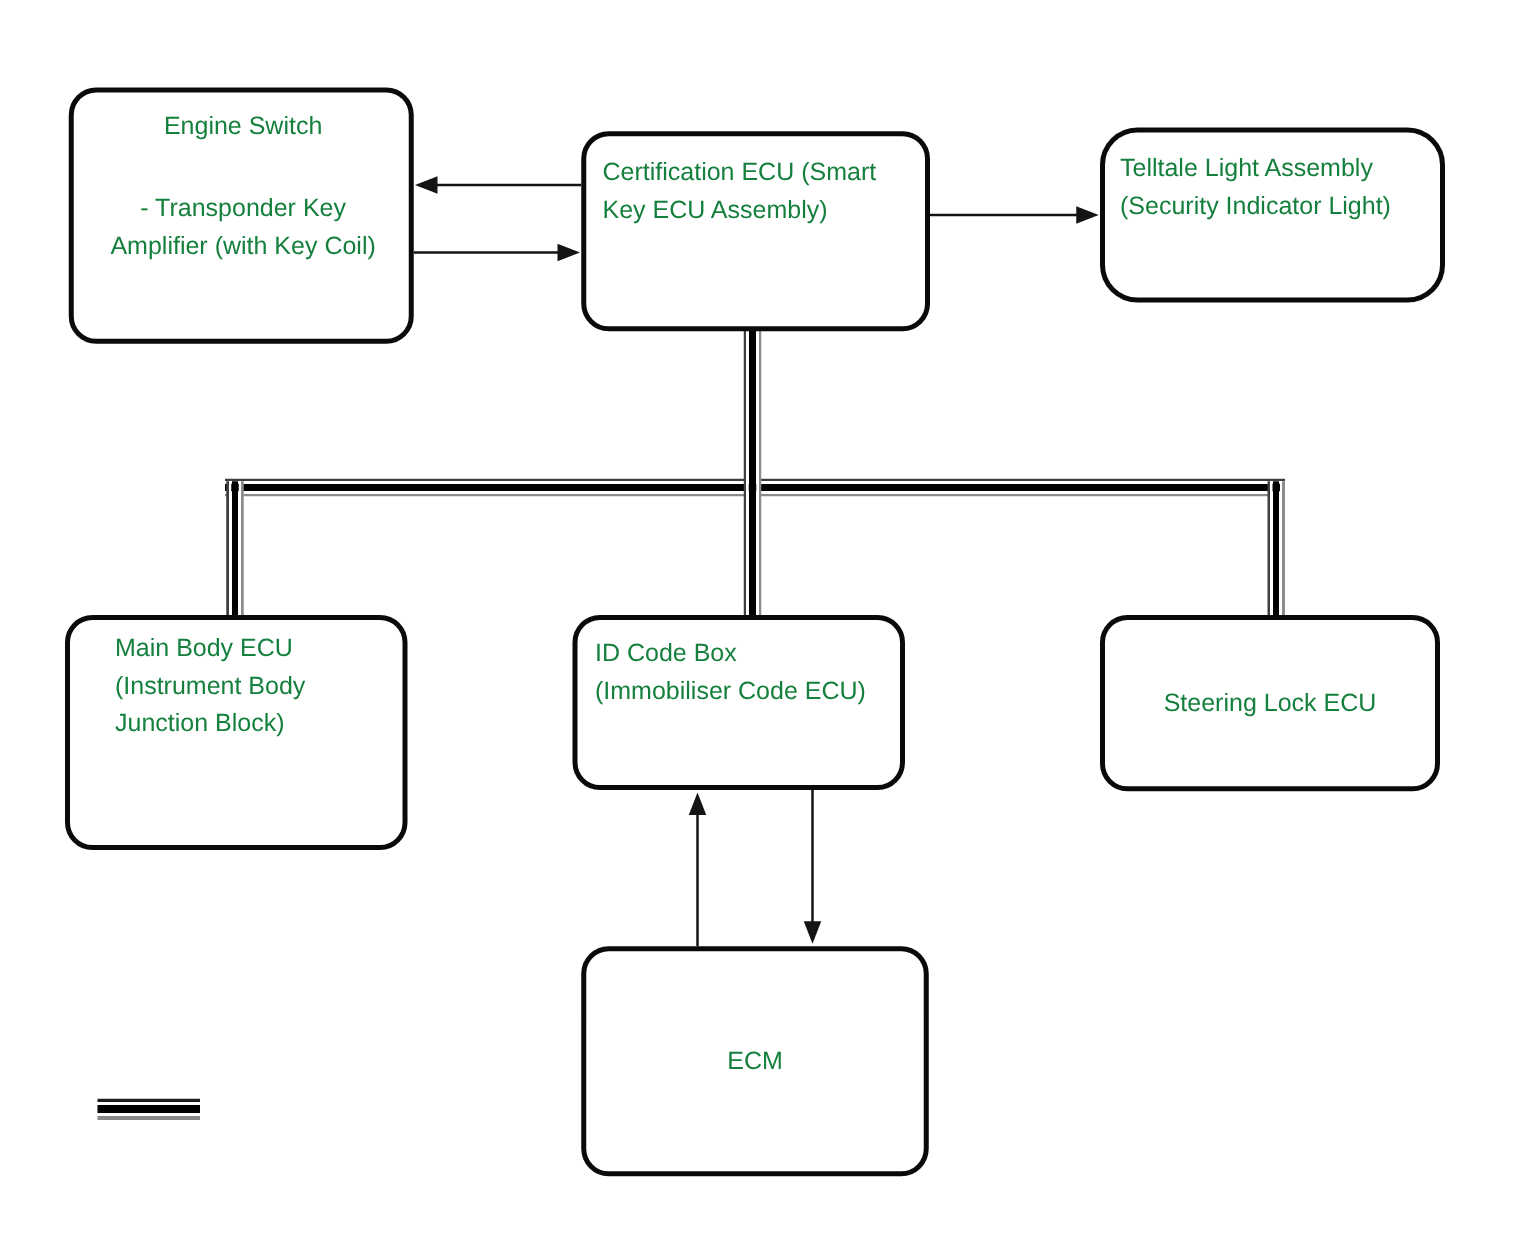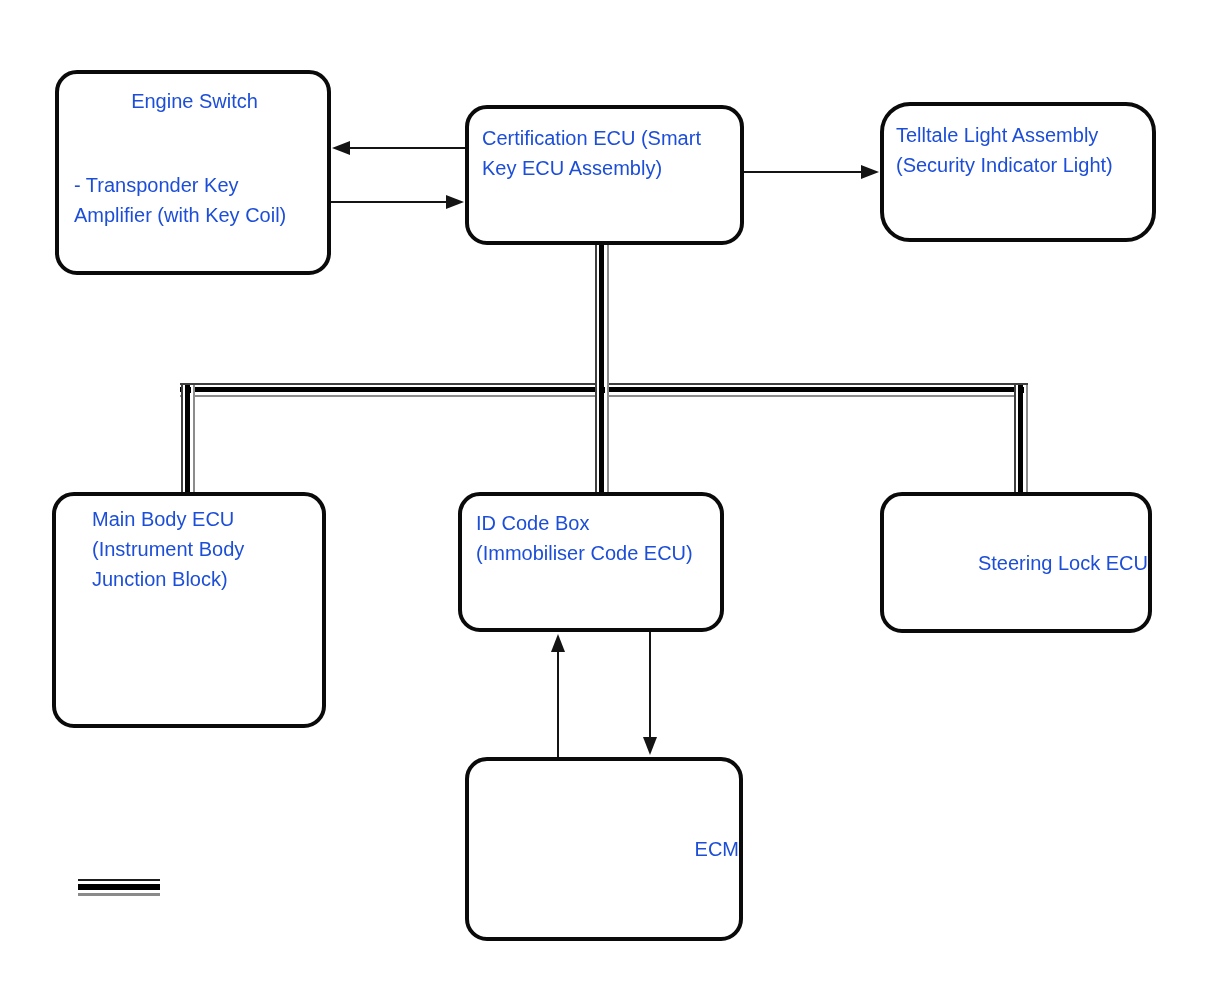--- a/index.html
+++ b/index.html
@@ -13,30 +13,30 @@
     background: #ffffff;
     overflow: hidden;
   }
 
   
   .box {
     position: absolute;
     background: #ffffff;
     border: 4px solid #0a0a0a;
     border-radius: 22px;
-    color: #1d4ed8;
+    color: #15803d;
     font-size: 20px;
     line-height: 30px;
     z-index: 5;
   }
   .box .title-centered { text-align: center; }
   .box.center-both {
     display: flex;
     align-items: center;
-    justify-content: flex-end;
+    justify-content: center;
     text-align: center;
   }
 
   
   .lin-h {
     position: absolute;
     height: 14px;
     z-index: 1;
     background: linear-gradient(to bottom,
       #3f3f3f 0px, #3f3f3f 2px,
@@ -117,37 +117,37 @@
   <div class="ahead right" style="left:861px; top:165px;"></div>
 
   <div class="aline-v" style="left:557px; top:651px; height:106px;"></div>
   <div class="ahead up" style="left:551px; top:634px;"></div>
 
   <div class="aline-v" style="left:649px; top:632px; height:106px;"></div>
   <div class="ahead down" style="left:643px; top:737px;"></div>
 
   <div class="box" style="left:55px; top:70px; width:276px; height:205px; padding:12px 12px 0 15px;">
     <div class="title-centered">Engine Switch</div>
-    <div style="margin-top:54px;">
+    <div style="margin-top:36px;text-align:center;">
       <div>- Transponder Key</div>
       <div>Amplifier (with Key Coil)</div>
     </div>
   </div>
 
-  <div class="box" style="left:465px; top:105px; width:279px; height:140px; padding:14px 6px 0 13px;">
+  <div class="box" style="left:465px; top:105px; width:279px; height:160px; padding:14px 6px 0 13px;">
     <div>Certification ECU (Smart</div>
     <div>Key ECU Assembly)</div>
   </div>
 
   <div class="box" style="left:880px; top:102px; width:276px; height:140px; padding:14px 6px 0 12px;border-radius:30px;">
     <div>Telltale Light Assembly</div>
     <div>(Security Indicator Light)</div>
   </div>
 
-  <div class="box" style="left:52px; top:492px; width:274px; height:236px; padding:8px 8px 0 36px;">
+  <div class="box" style="left:52px; top:492px; width:274px; height:188px; padding:8px 8px 0 36px;">
     <div>Main Body ECU</div>
     <div>(Instrument Body</div>
     <div>Junction Block)</div>
   </div>
 
   <div class="box" style="left:458px; top:492px; width:266px; height:140px; padding:12px 6px 16px 14px;">
     <div>ID Code Box</div>
     <div>(Immobiliser Code ECU)</div>
   </div>
 

